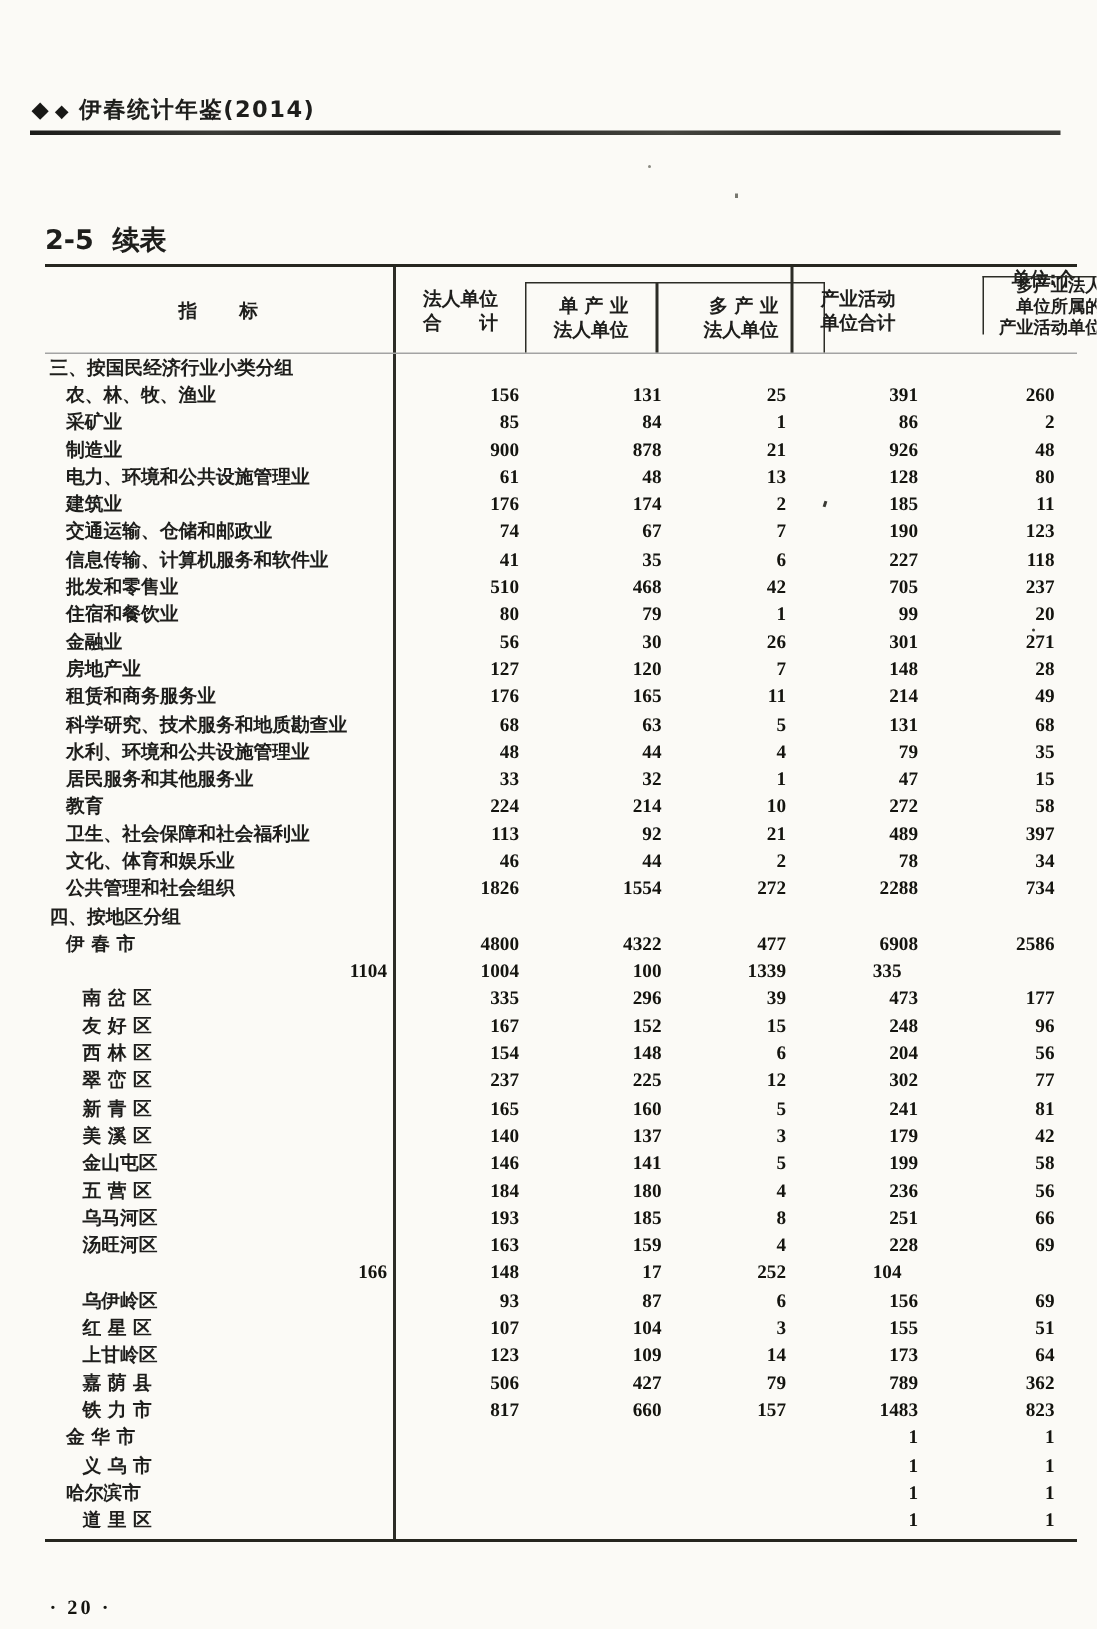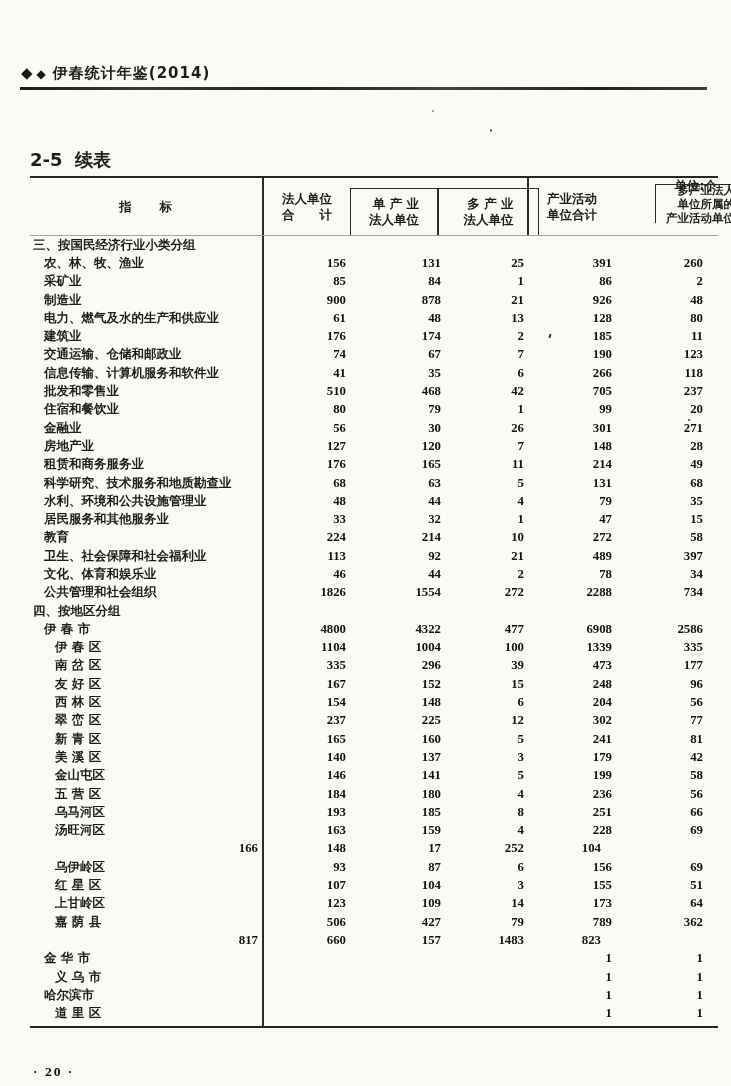--- a/index.html
+++ b/index.html
@@ -32,21 +32,21 @@
   .vline-full { position:absolute; left:232px; top:0; height:100%; width:1.6px; background:#2c2c26; }
   .vline-head { position:absolute; left:497px; top:0; height:58px; width:1.6px; background:#2c2c26; }
 
   .thead { position:relative; height:58px; border-bottom:1px solid #a3a3a3; font-size:12.5px; line-height:16px; }
   .hcell { position:absolute; display:flex; align-items:center; justify-content:center;
     text-align:center; white-space:pre-line; }
   .h-indicator { left:0; top:0; width:232px; height:100%; letter-spacing:1px; }
   .h-legal     { left:234px; top:0; width:86px; height:100%; }
   .h-box       { border:1.6px solid #2c2c26; border-bottom:none; background:transparent;text-align:right; }
   .h-box-a     { left:320px; top:10px; bottom:0; width:88px; }
-  .h-box-b     { left:408px; top:10px; bottom:0; width:101px; }
+  .h-box-b     { left:408px; top:10px; bottom:0; width:112px; }
   .h-activity  { left:499px; top:0; width:86px; height:100%; }
   .h-box-c     { left:583px; top:6px; bottom:12px; width:91px; font-size:11.5px; line-height:14px;margin-left:42px; }
 
   .tbody { position:relative; }
   .trow { display:grid; grid-template-columns:232px 88px 95px 83px 88px 102px; height:18.3px; align-items:center; }
   .cell { overflow:visible; }
   .lbl  { font-size:12.5px; white-space:pre; }
   .indent-0 { padding-left:3px; }
   .indent-1 { padding-left:14px; }
   .indent-2 { padding-left:25px; }
@@ -123,21 +123,21 @@
       </div>
       <div class="trow">
         <div class="cell lbl cjk indent-1">制造业</div>
         <div class="cell num serifnum c0">900</div>
         <div class="cell num serifnum c1">878</div>
         <div class="cell num serifnum c2">21</div>
         <div class="cell num serifnum c3">926</div>
         <div class="cell num serifnum c4">48</div>
       </div>
       <div class="trow">
-        <div class="cell lbl cjk indent-1">电力、燃气及水的生产和供应业</div>
+        <div class="cell lbl cjk indent-1">电力、环境和公共设施管理业</div>
         <div class="cell num serifnum c0">61</div>
         <div class="cell num serifnum c1">48</div>
         <div class="cell num serifnum c2">13</div>
         <div class="cell num serifnum c3">128</div>
         <div class="cell num serifnum c4">80</div>
       </div>
       <div class="trow">
         <div class="cell lbl cjk indent-1">建筑业</div>
         <div class="cell num serifnum c0">176</div>
         <div class="cell num serifnum c1">174</div>
@@ -151,21 +151,21 @@
         <div class="cell num serifnum c1">67</div>
         <div class="cell num serifnum c2">7</div>
         <div class="cell num serifnum c3">190</div>
         <div class="cell num serifnum c4">123</div>
       </div>
       <div class="trow">
         <div class="cell lbl cjk indent-1">信息传输、计算机服务和软件业</div>
         <div class="cell num serifnum c0">41</div>
         <div class="cell num serifnum c1">35</div>
         <div class="cell num serifnum c2">6</div>
-        <div class="cell num serifnum c3">266</div>
+        <div class="cell num serifnum c3">227</div>
         <div class="cell num serifnum c4">118</div>
       </div>
       <div class="trow">
         <div class="cell lbl cjk indent-1">批发和零售业</div>
         <div class="cell num serifnum c0">510</div>
         <div class="cell num serifnum c1">468</div>
         <div class="cell num serifnum c2">42</div>
         <div class="cell num serifnum c3">705</div>
         <div class="cell num serifnum c4">237</div>
       </div>
@@ -267,21 +267,20 @@
       </div>
       <div class="trow">
         <div class="cell lbl cjk indent-1">伊 春 市</div>
         <div class="cell num serifnum c0">4800</div>
         <div class="cell num serifnum c1">4322</div>
         <div class="cell num serifnum c2">477</div>
         <div class="cell num serifnum c3">6908</div>
         <div class="cell num serifnum c4">2586</div>
       </div>
       <div class="trow">
-        <div class="cell lbl cjk indent-2">伊 春 区</div>
         <div class="cell num serifnum c0">1104</div>
         <div class="cell num serifnum c1">1004</div>
         <div class="cell num serifnum c2">100</div>
         <div class="cell num serifnum c3">1339</div>
         <div class="cell num serifnum c4">335</div>
       </div>
       <div class="trow">
         <div class="cell lbl cjk indent-2">南 岔 区</div>
         <div class="cell num serifnum c0">335</div>
         <div class="cell num serifnum c1">296</div>
@@ -394,20 +393,21 @@
       </div>
       <div class="trow">
         <div class="cell lbl cjk indent-2">嘉 荫 县</div>
         <div class="cell num serifnum c0">506</div>
         <div class="cell num serifnum c1">427</div>
         <div class="cell num serifnum c2">79</div>
         <div class="cell num serifnum c3">789</div>
         <div class="cell num serifnum c4">362</div>
       </div>
       <div class="trow">
+        <div class="cell lbl cjk indent-2">铁 力 市</div>
         <div class="cell num serifnum c0">817</div>
         <div class="cell num serifnum c1">660</div>
         <div class="cell num serifnum c2">157</div>
         <div class="cell num serifnum c3">1483</div>
         <div class="cell num serifnum c4">823</div>
       </div>
       <div class="trow">
         <div class="cell lbl cjk indent-1">金 华 市</div>
         <div class="cell num serifnum c0"></div>
         <div class="cell num serifnum c1"></div>

